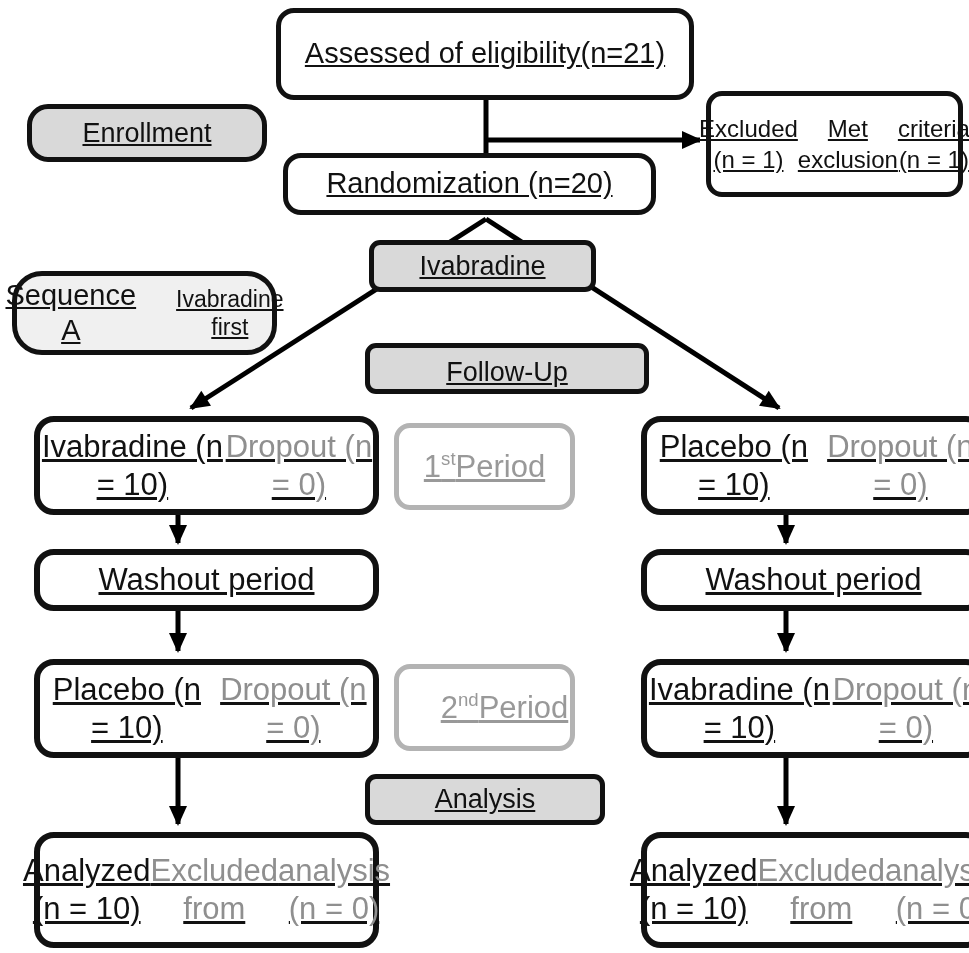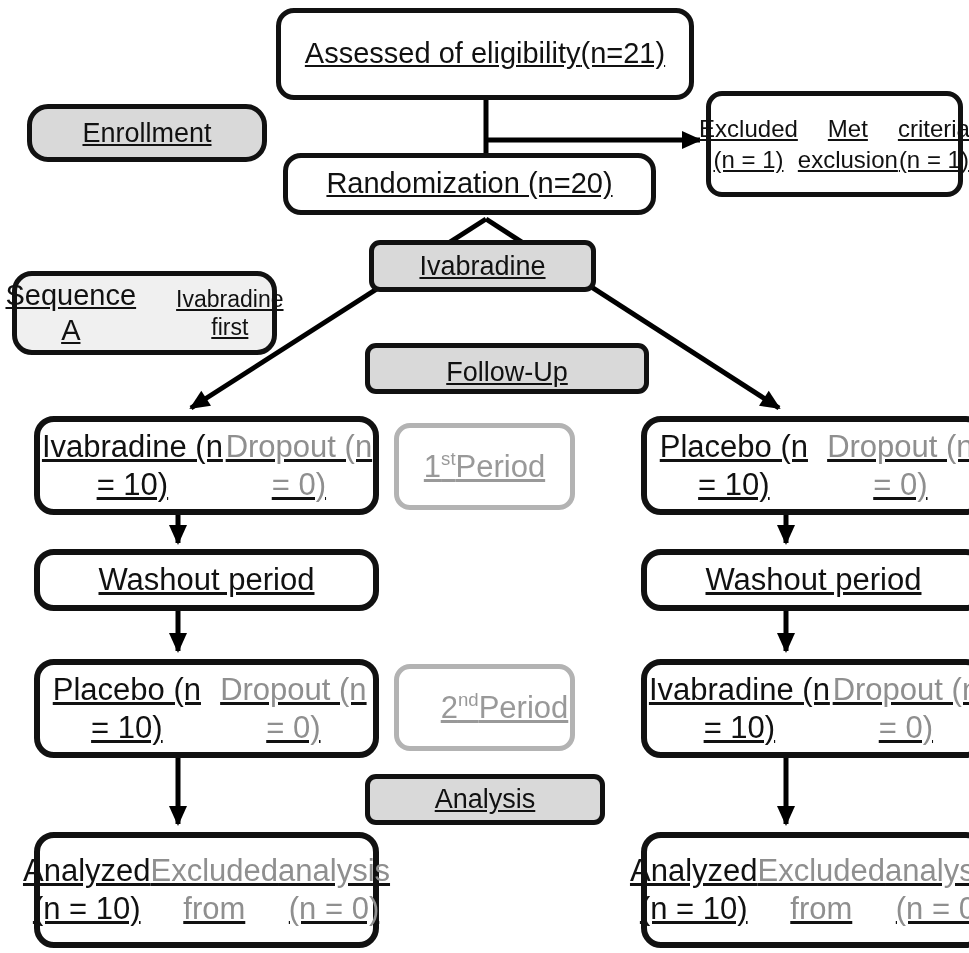--- a/index.html
+++ b/index.html
@@ -9,21 +9,21 @@
   }
   #arrow-layer{position:absolute;left:0;top:0;z-index:1;}
   .box{
     position:absolute;box-sizing:border-box;z-index:2;
     background:#fff;border:5px solid #111;border-radius:18px;
     display:flex;flex-direction:row;align-items:center;justify-content:center;
     text-align:center;font-size:29px;line-height:1.22;color:#111;text-decoration:underline;
   }
   .big{border-width:6px;border-radius:20px;font-size:31px;margin-left:28px;}
   .label{background:#d9d9d9;border-radius:11px;font-size:27px;}
-  .seq{background:#f0f0f0;border-radius:20px;gap:40px;}
+  .seq{background:#f0f0f0;border-radius:30px;gap:40px;}
   .seq .seq-title{font-size:29px;}
   .seq .seq-sub{font-size:23px;}
   .excl{border-radius:16px;font-size:24px;line-height:1.3;}
   .period{border-color:#b3b3b3;color:#999;font-size:31px;border-radius:16px;}
   .period sup{font-size:60%;line-height:0;margin-top:32px;}
   .muted{color:#8f8f8f;}
 
   
   #assessed   {left:276px;top:8px;  width:418px;height:92px;}
   #enrollment {left:27px; top:104px;width:240px;height:58px;border-radius:21px;}

